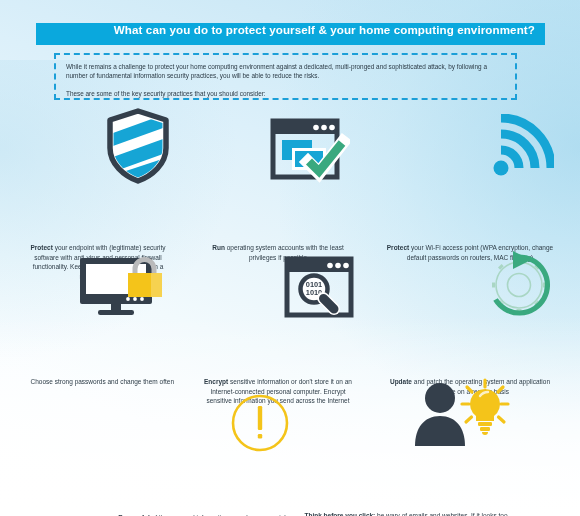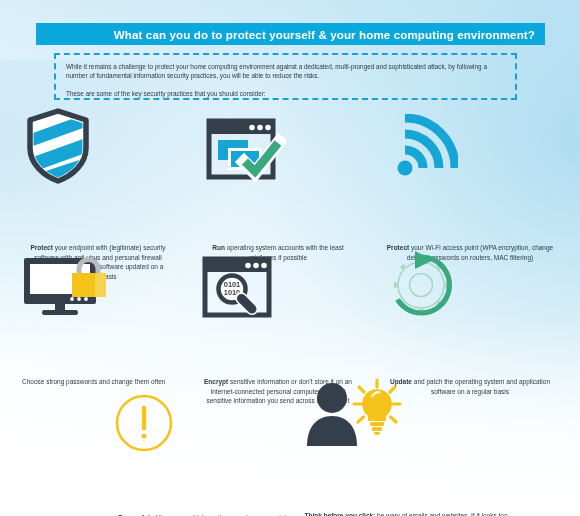--- a/index.html
+++ b/index.html
@@ -59,21 +59,20 @@
 
   
   #header-banner {
     position: absolute;
     left: 36px;
     top: 23px;
     width: 509px;
     height: 22px;
     background: #0aa8dd;
     display: flex;
-    align-items: center;
     justify-content: flex-end;
     padding-right: 10px;
     box-sizing: border-box;
   }
   #header-title {
     color: #ffffff;
     font-size: 11.6px;
     font-weight: bold;
     letter-spacing: 0.1px;
     white-space: nowrap;
@@ -107,21 +106,21 @@
     width: 580px;
     display: flex;
   }
   #row-1 { top: 110px; }
   #row-2 { top: 244px; }
   #row-3 { top: 382px; }
 
   .cell {
     display: flex;
     flex-direction: column;
-    align-items: flex-start;
+    align-items: flex-end;
     box-sizing: border-box;
     gap: 48px;
   }
   .icon-wrap {
     height: 74px;
     display: flex;
     align-items: flex-end;
     justify-content: center;
   }
   .caption {

